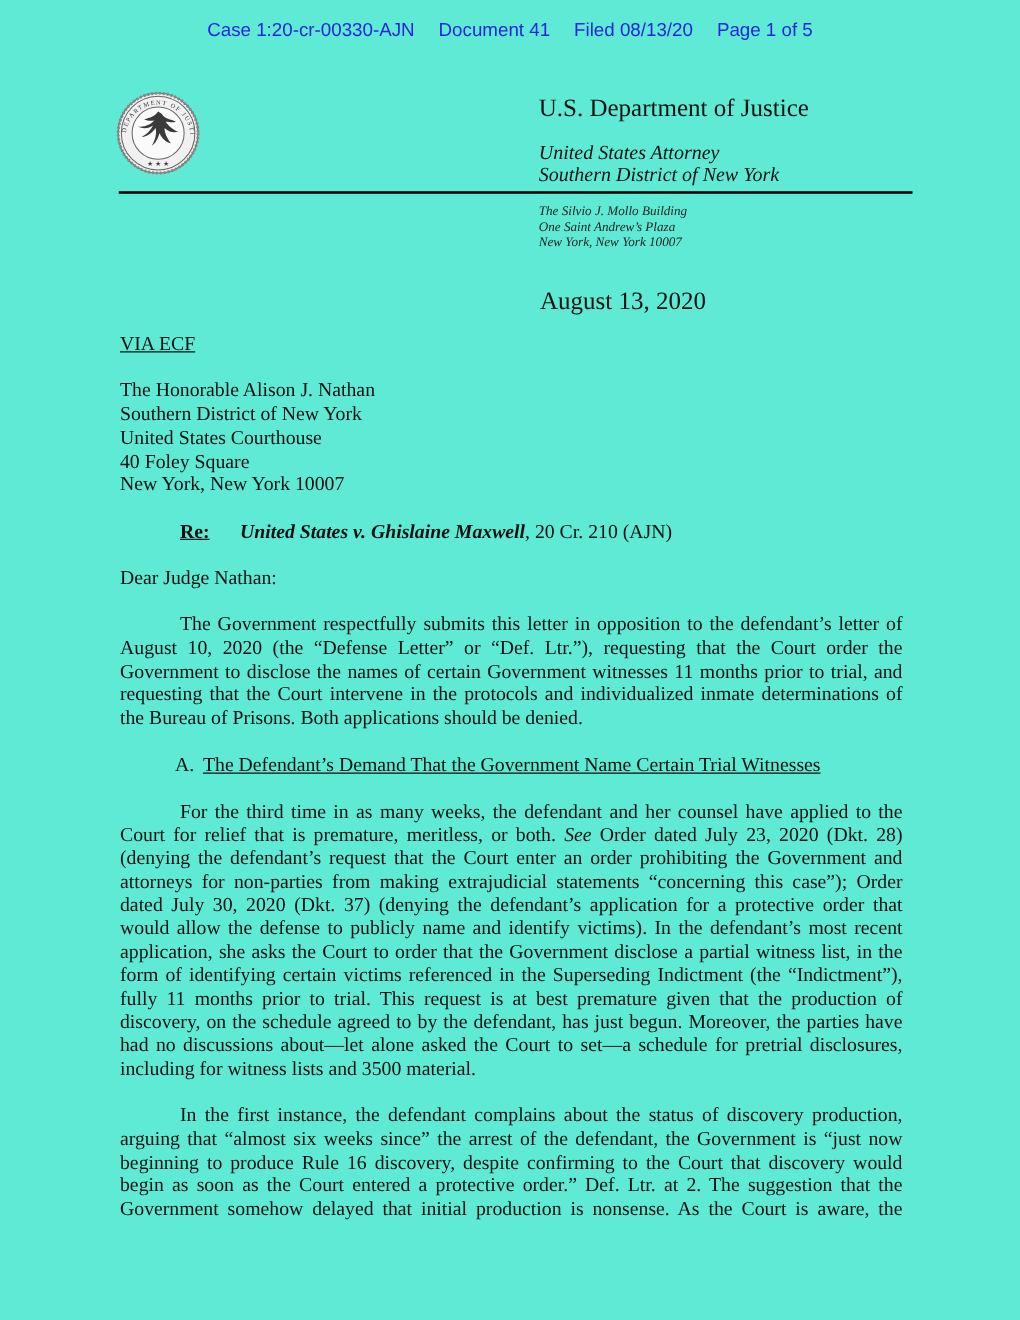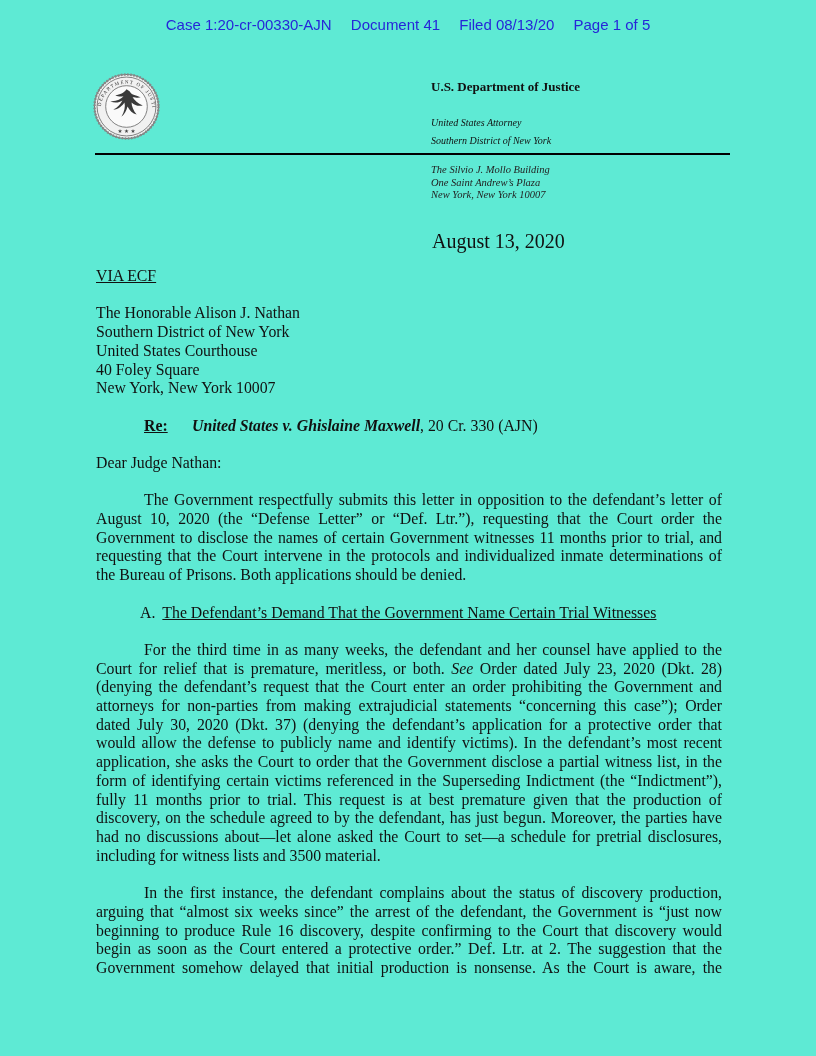--- a/index.html
+++ b/index.html
@@ -17,22 +17,22 @@
     text-align:center;
     font-family:"Liberation Sans", sans-serif;
     font-size:15px;
     color:#2626d8;
     white-space:nowrap;
   }
   .stamp span + span{margin-left:15px;}
   
   .seal{position:absolute;left:93px;top:73px;width:67px;height:67px;}
   .lh-right{position:absolute;left:431px;top:79px;}
-  .agency{font-weight:bold;font-size:13px;line-height:16px;}
-  .office{margin-top:19px;font-style:italic;font-size:10px;line-height:17.5px;}
+  .agency{font-weight:normal;font-size:20px;line-height:16px;}
+  .office{margin-top:19px;font-style:italic;font-size:16px;line-height:17.5px;}
   .rule{position:absolute;left:95px;top:153px;width:635px;height:2px;background:#000;}
   .lh-address{
     position:absolute;left:431px;top:164px;
     font-style:italic;font-size:10.5px;line-height:12.6px;color:#222;
   }
   .date{position:absolute;left:432px;top:230px;font-size:20px;}
   
   .body{
     position:absolute;left:96px;top:267px;width:626px;
     font-size:15.8px;line-height:18.7px;
@@ -102,21 +102,21 @@
 
     <div class="block recipient">
       <div>The Honorable Alison J. Nathan</div>
       <div>Southern District of New York</div>
       <div>United States Courthouse</div>
       <div>40 Foley Square</div>
       <div>New York, New York 10007</div>
     </div>
 
     <p class="re-line">
-      <span class="re-label">Re:</span><span class="bi">United States v. Ghislaine Maxwell</span><span class="b">, 20 Cr. 330 (AJN)</span>
+      <span class="re-label">Re:</span><span class="bi">United States v. Ghislaine Maxwell</span><span class="b">, 20 Cr. 210 (AJN)</span>
     </p>
 
     <p>Dear Judge Nathan:</p>
 
     <p class="para">The Government respectfully submits this letter in opposition to the defendant’s letter of August 10, 2020 (the “Defense Letter” or “Def. Ltr.”), requesting that the Court order the Government to disclose the names of certain Government witnesses 11 months prior to trial, and requesting that the Court intervene in the protocols and individualized inmate determinations of the Bureau of Prisons.  Both applications should be denied.</p>
 
     <p class="heading">
       <span>A.</span><span class="title u">The Defendant’s Demand That the Government Name Certain Trial Witnesses</span>
     </p>
 

